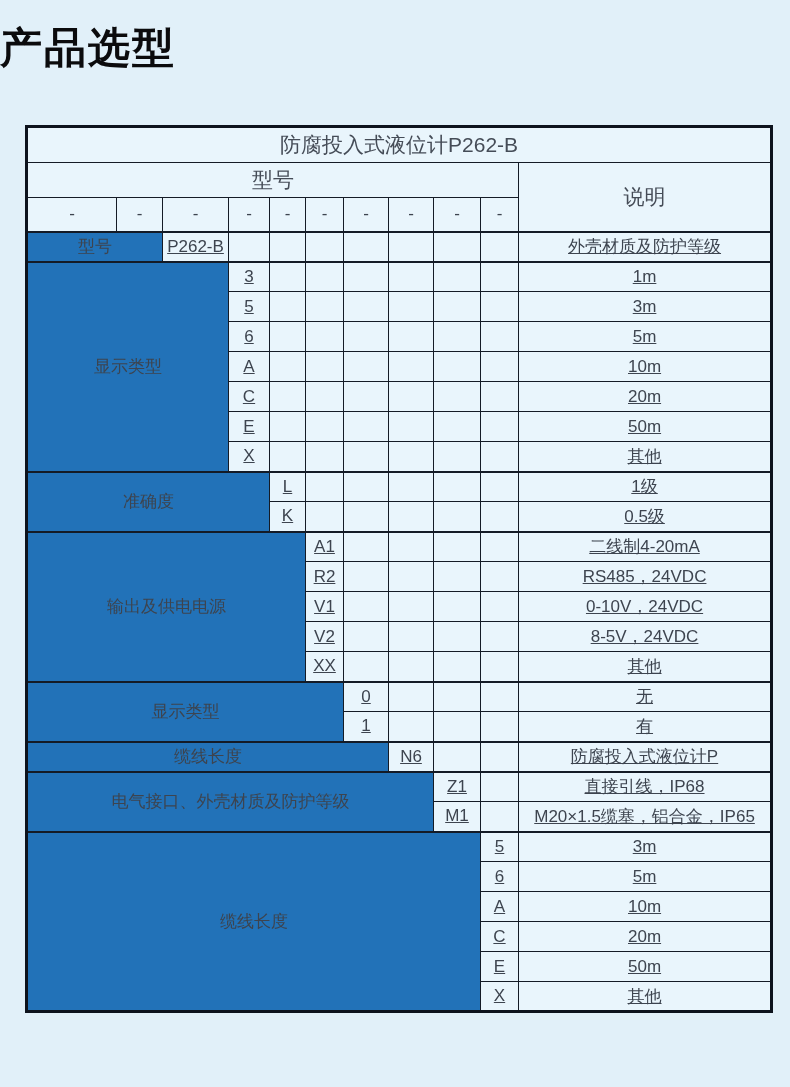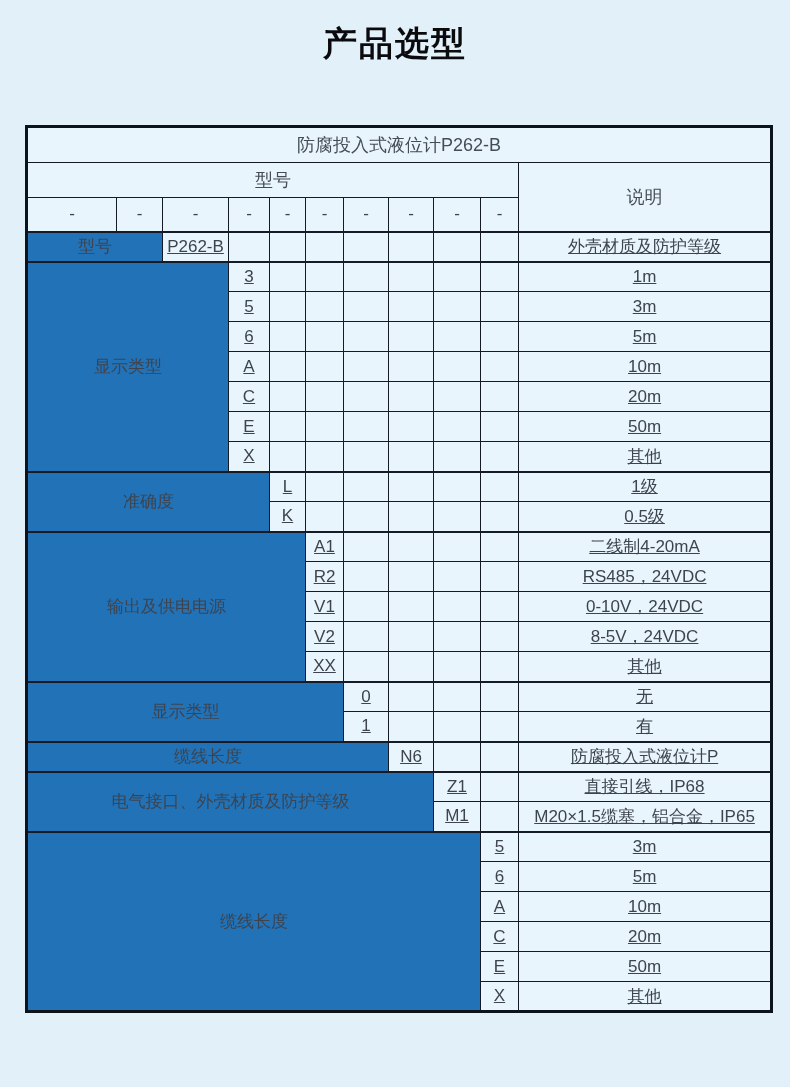--- a/index.html
+++ b/index.html
@@ -17,22 +17,21 @@
     width: 790px;
     height: 1087px;
     overflow: hidden;
   }
   .page-title {
     position: absolute;
     top: 22px;
     left: 0;
     width: 100%;
     margin: 0;
-    text-align: center;
-    font-size: 34px;
+    font-size: 42px;
     line-height: 1.25;
     font-weight: 900;
     letter-spacing: 2px;
     color: #0b0b0d;
   }
   table.selection-table {
     position: absolute;
     top: 125px;
     left: 25px;
     width: 745px;
@@ -49,21 +48,21 @@
     font-size: 17px;
     color: #3d444f;
     overflow: hidden;
     white-space: nowrap;
   }
   tr { height: 30px; }
   tr.r-title { height: 36px; }
   tr.r-model { height: 35px; }
   tr.r-dash  { height: 34px; }
   tr.r-title td, tr.r-model td, td.desc-header {
-    font-size: 18px;
+    font-size: 21px;
     color: #454c57;
   }
   td.dash {
     font-size: 15px;
     color: #3a414b;
   }
   td.blue {
     background: #2272b8;
     color: #e8f2fa;
     border-color: #10161f;

